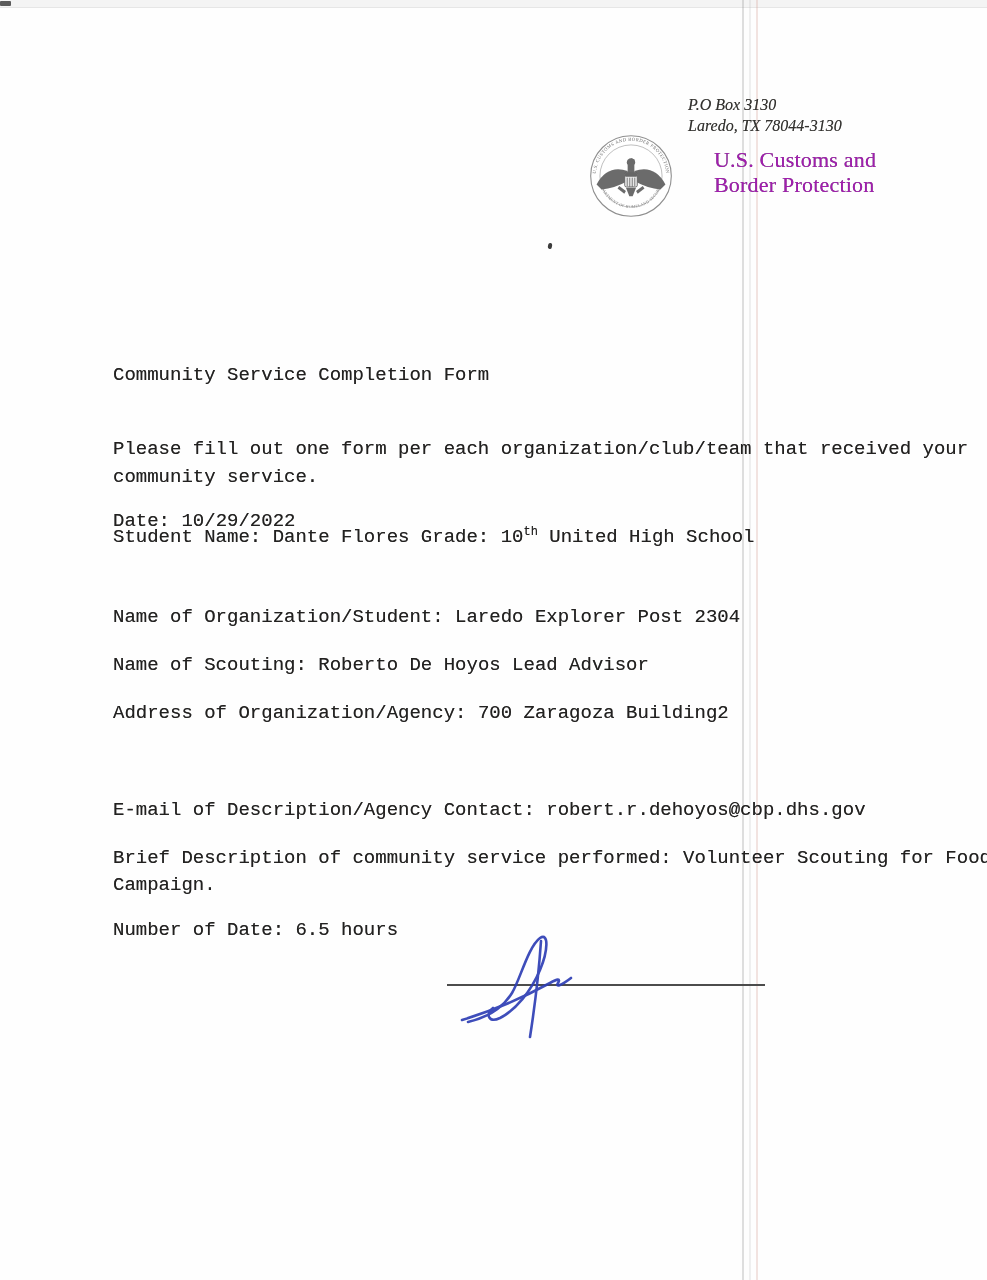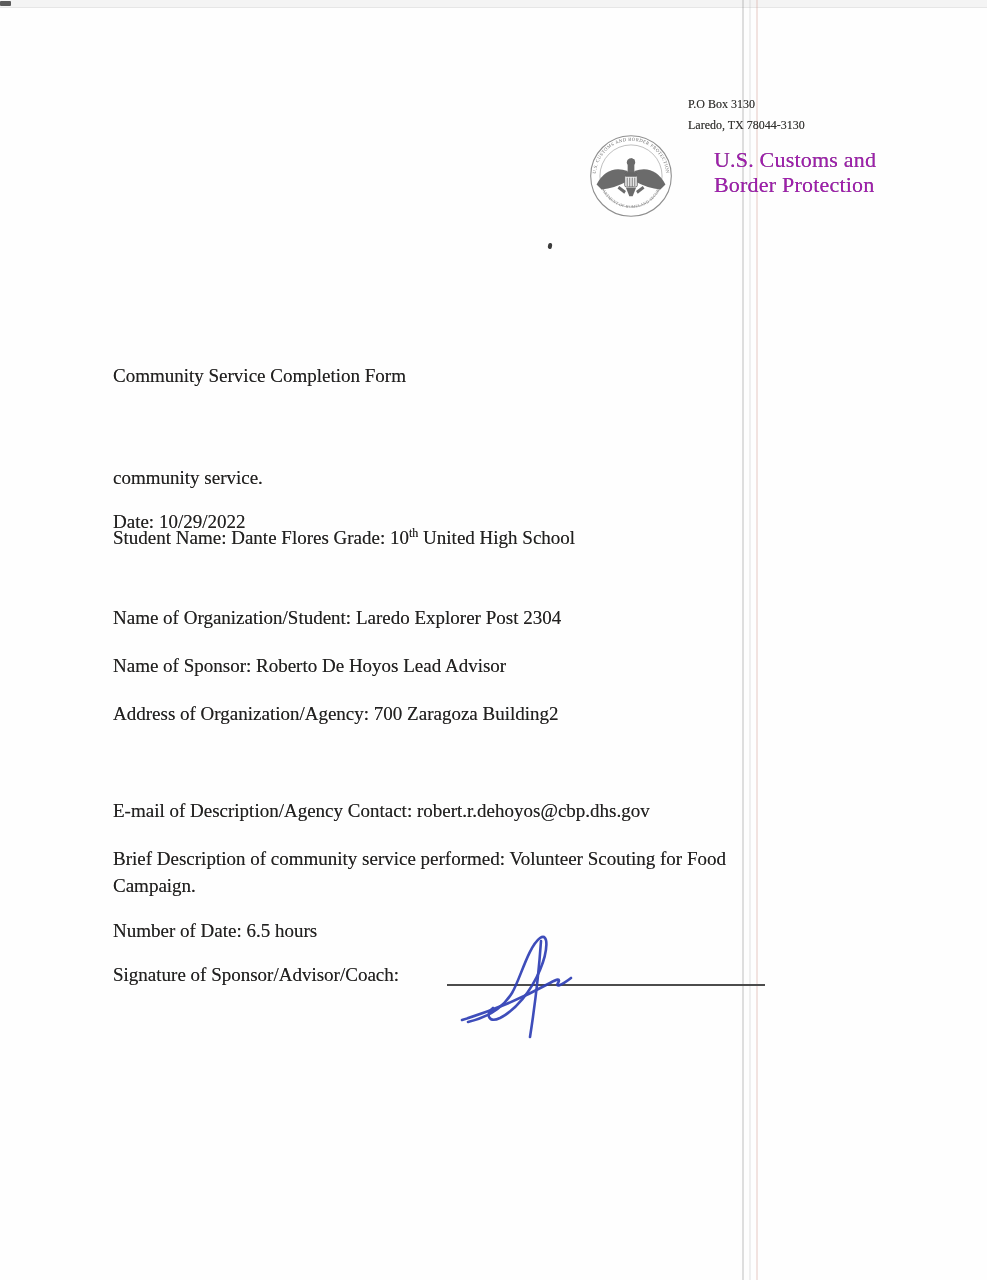--- a/index.html
+++ b/index.html
@@ -37,37 +37,39 @@
     position: absolute; left: 756px; top: 0; width: 2px; height: 1280px;
     background: rgba(216,166,156,0.30);
   }
   .speck {
     position: absolute; left: 548px; top: 243px; width: 4px; height: 6px;
     background: #3c3c3c; border-radius: 2px; transform: rotate(12deg);
   }
   
   .addr {
     position: absolute; left: 688px; top: 94px;
-    font-size: 12px; line-height: 21px; color: #33322f;
+    font-size: 16px; line-height: 21px; color: #33322f;
     text-shadow: 0 0 0.4px rgba(40,40,40,0.5);
+    font-style: italic;
   }
   .seal {
     position: absolute; left: 589px; top: 134px; width: 84px; height: 84px;
   }
   .agency {
     position: absolute; left: 714px; top: 147px;
     font-size: 22px; line-height: 25px; color: #a21caf;
     letter-spacing: 0.2px;
     text-shadow: 0 0 0.6px rgba(35,35,45,0.65);
   }
   
   .tline {
     position: absolute; left: 113px;
     font-size: 19px; line-height: 27px; white-space: nowrap;
     text-shadow: 0 0 0.5px rgba(25,25,25,0.55);
+    font-family: Liberation Mono, monospace;
   }
   .tline sup { font-size: 12px; line-height: 0; }
   
   .sig-rule {
     position: absolute; left: 447px; top: 984px; width: 318px; height: 2px;
     background: #4c4c4c;
   }
   .sig-svg {
     position: absolute; left: 440px; top: 925px; width: 170px; height: 120px;
     z-index: 3;
@@ -125,41 +127,41 @@
     </g>
   </svg>
 
   <div class="agency">
     <div>U.S. Customs and</div>
     <div>Border Protection</div>
   </div>
 
   <div class="tline" style="top:362px">Community Service Completion Form</div>
 
+  <div class="tline" style="top:436px">Please fill out one form per each organization/club/team that received your</div>
   <div class="tline" style="top:464px">community service.</div>
 
   <div class="tline" style="top:508px"><span>Date:</span> <span>10/29/2022</span></div>
 
   <div class="tline" style="top:524px"><span>Student Name: Dante Flores Grade: 10</span><sup>th</sup><span> United High School</span></div>
 
   <div class="tline" style="top:604px"><span>Name of Organization/Student:</span> <span>Laredo Explorer Post 2304</span></div>
 
-  <div class="tline" style="top:652px"><span>Name of Sponsor:</span> <span>Roberto De Hoyos Lead Advisor</span></div>
+  <div class="tline" style="top:652px"><span>Name of Scouting:</span> <span>Roberto De Hoyos Lead Advisor</span></div>
 
   <div class="tline" style="top:700px"><span>Address of Organization/Agency:</span> <span>700 Zaragoza Building2</span></div>
 
 
   <div class="tline" style="top:797px"><span>E-mail of Description/Agency Contact:</span> <span>robert.r.dehoyos@cbp.dhs.gov</span></div>
 
   <div class="tline" style="top:845px">Brief Description of community service performed: Volunteer Scouting for Food</div>
   <div class="tline" style="top:872px">Campaign.</div>
 
   <div class="tline" style="top:917px"><span>Number of Date:</span> <span>6.5 hours</span></div>
 
-  <div class="tline" style="top:961px">Signature of Sponsor/Advisor/Coach:</div>
   <div class="sig-rule"></div>
 
   <svg class="sig-svg" viewBox="0 0 170 120" aria-hidden="true">
     <g fill="none" stroke-width="2.6" stroke-linecap="round" stroke-linejoin="round" opacity="0.92">
       <path d="M 28 97 C 45 93 62 84 72 68 C 80 55 88 22 100 13 C 109 7 108 26 100 45 C 91 66 76 85 60 93 C 49 98 45 90 53 83" stroke="#2e3eb5"></path>
       <path d="M 101 16 C 99 45 95 80 90 112" stroke="#2e3eb5"></path>
       <path d="M 22 95 C 55 85 88 70 110 58 C 117 54 121 53 118 58 C 115 63 122 60 131 53" stroke="#2e3eb5"></path>
     </g>
   </svg>
 

